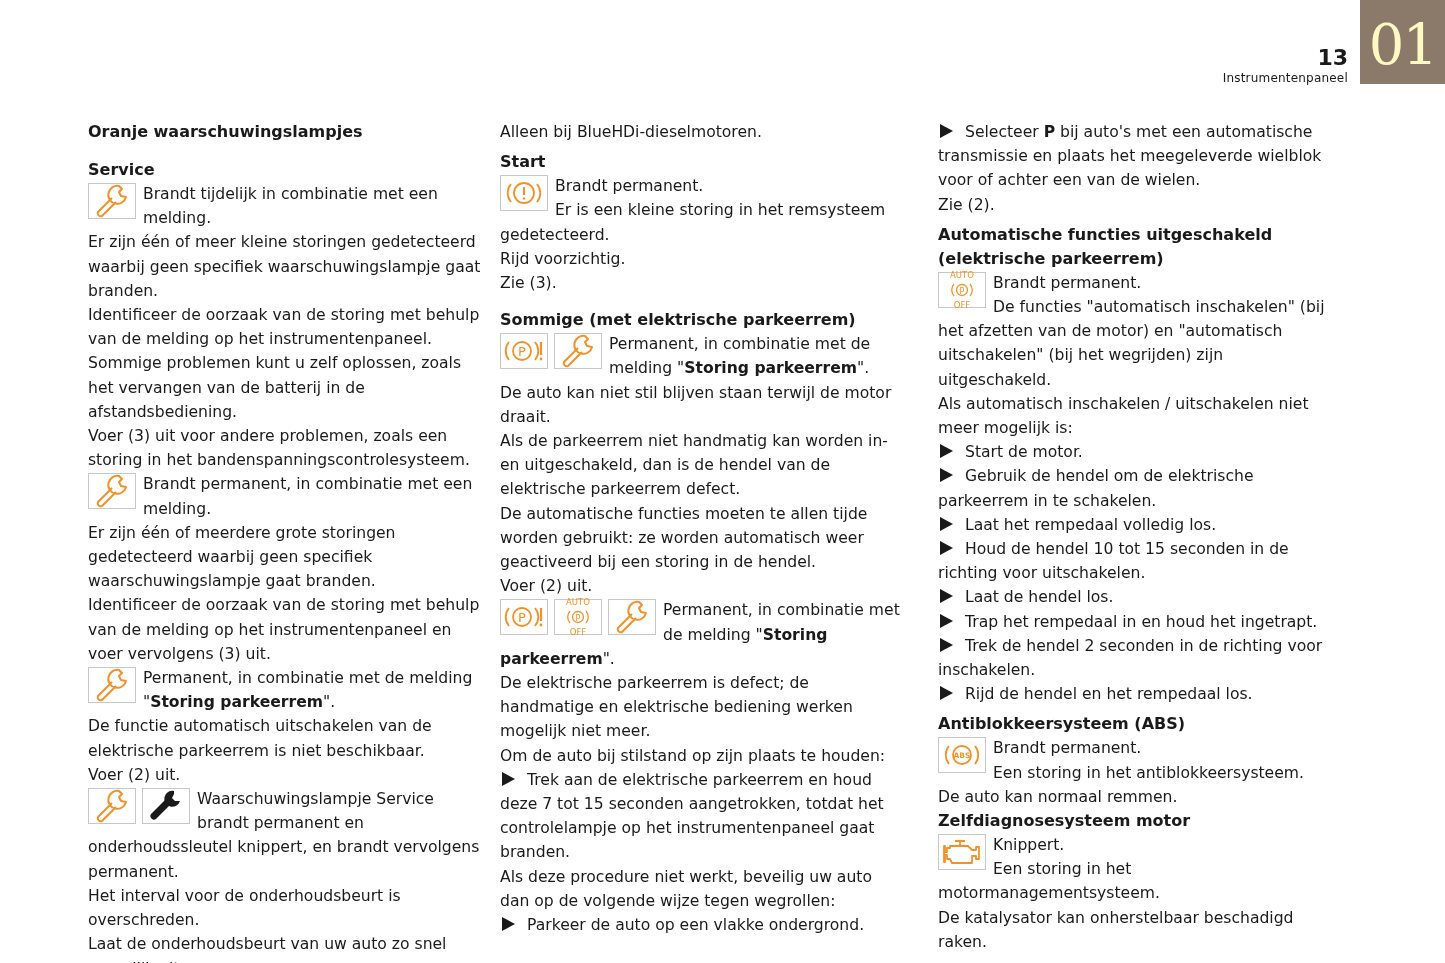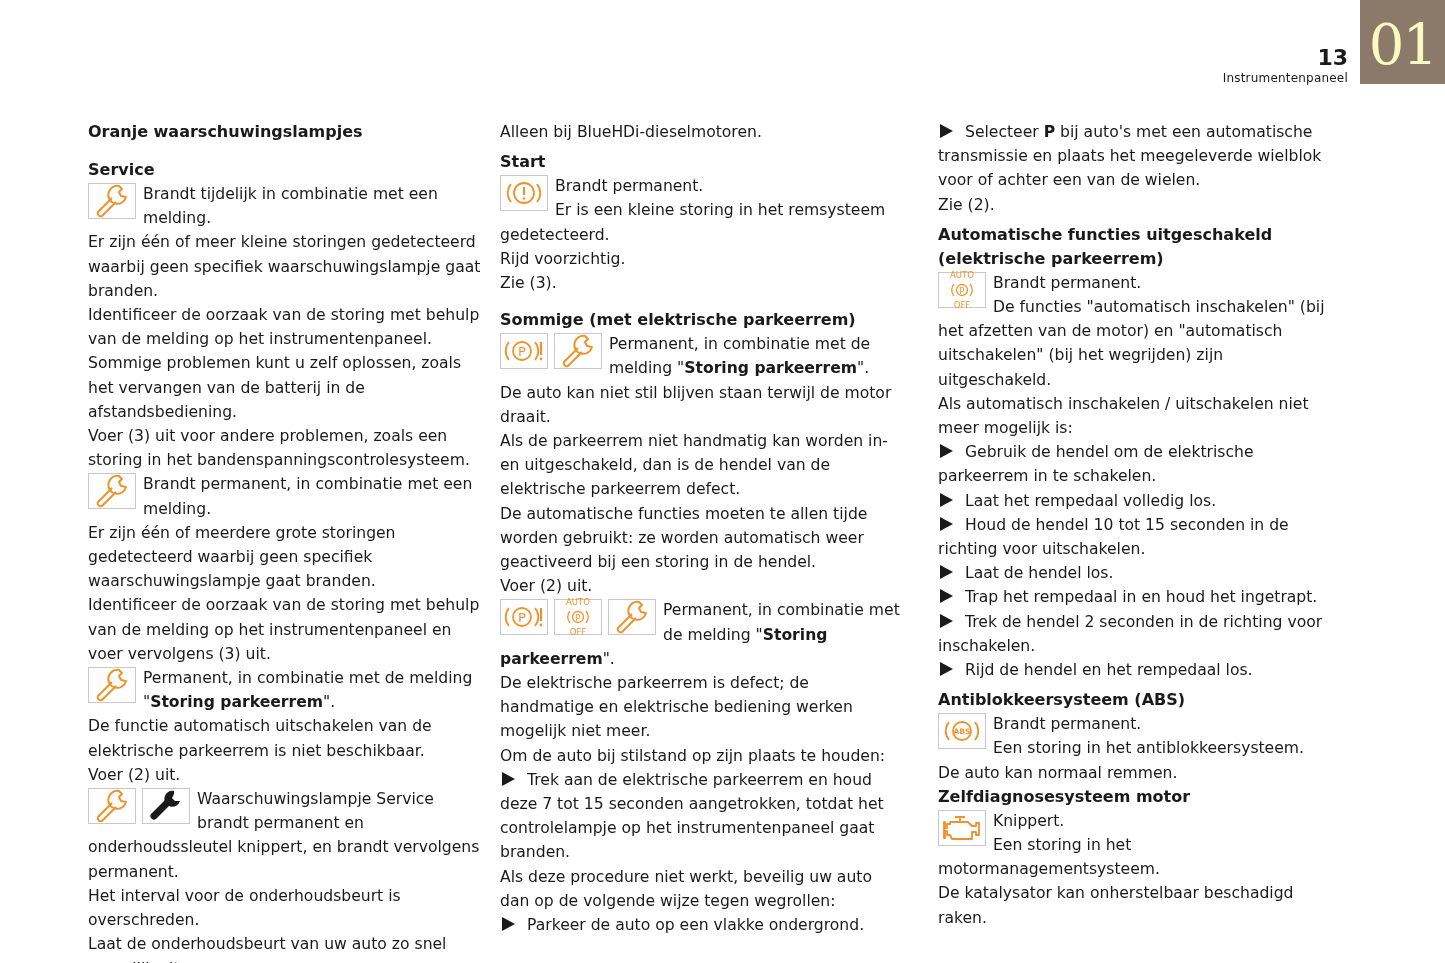--- a/index.html
+++ b/index.html
@@ -196,20 +196,21 @@
             <text x="20" y="24.5" font-size="8" text-anchor="middle" fill="#f0922b" font-family="DejaVu Sans, sans-serif">P</text>
             <path d="M12 15 a9 9 0 0 0 0 12 M28 15 a9 9 0 0 1 0 12" fill="none" stroke="#f0922b" stroke-width="1.3"></path>
             <text x="20" y="39" font-size="8.5" text-anchor="middle" fill="#f0922b" font-family="DejaVu Sans, sans-serif">OFF</text>
           </svg>
       </div>
     </div>
     <p>Brandt permanent.</p>
     <span>De functies "automatisch inschakelen" (bij het afzetten van de motor) en "automatisch uitschakelen" (bij het wegrijden) zijn uitgeschakeld.</span>
   </div>
   <p>Als automatisch inschakelen / uitschakelen niet meer mogelijk is:</p>
+  <p class="bullet"><span class="tri"></span><span>Start de motor.</span></p>
   <p class="bullet"><span class="tri"></span><span>Gebruik de hendel om de elektrische parkeerrem in te schakelen.</span></p>
   <p class="bullet"><span class="tri"></span><span>Laat het rempedaal volledig los.</span></p>
   <p class="bullet"><span class="tri"></span><span>Houd de hendel 10 tot 15 seconden in de richting voor uitschakelen.</span></p>
   <p class="bullet"><span class="tri"></span><span>Laat de hendel los.</span></p>
   <p class="bullet"><span class="tri"></span><span>Trap het rempedaal in en houd het ingetrapt.</span></p>
   <p class="bullet"><span class="tri"></span><span>Trek de hendel 2 seconden in de richting voor inschakelen.</span></p>
   <p class="bullet" style="margin-bottom:6px"><span class="tri"></span><span>Rijd de hendel en het rempedaal los.</span></p>
 
   <div class="h2">Antiblokkeersysteem (ABS)</div>
   <div class="icon-row">

